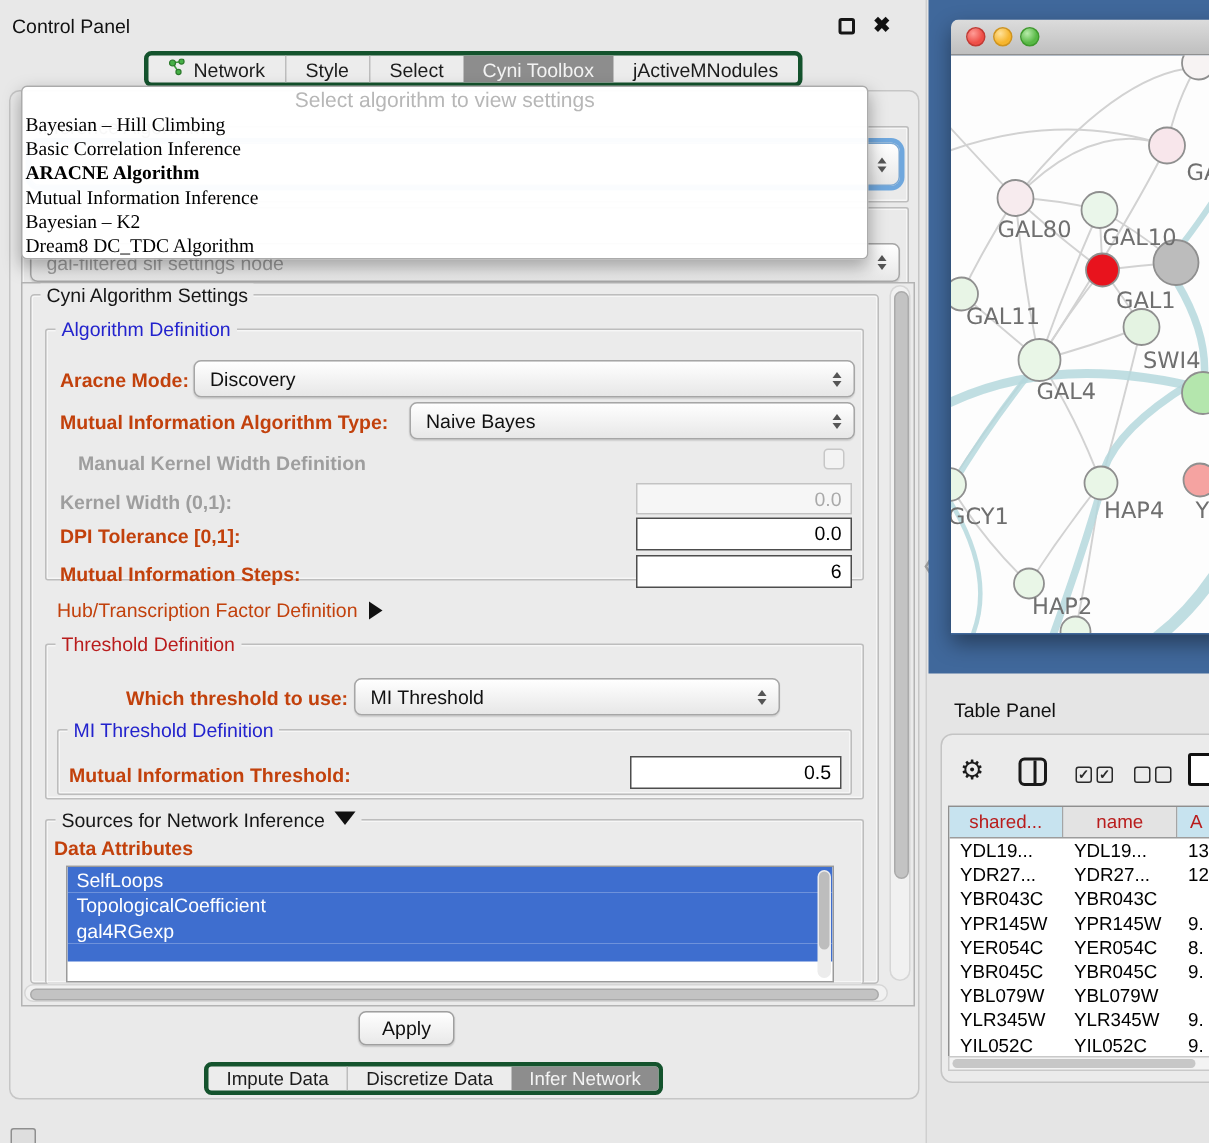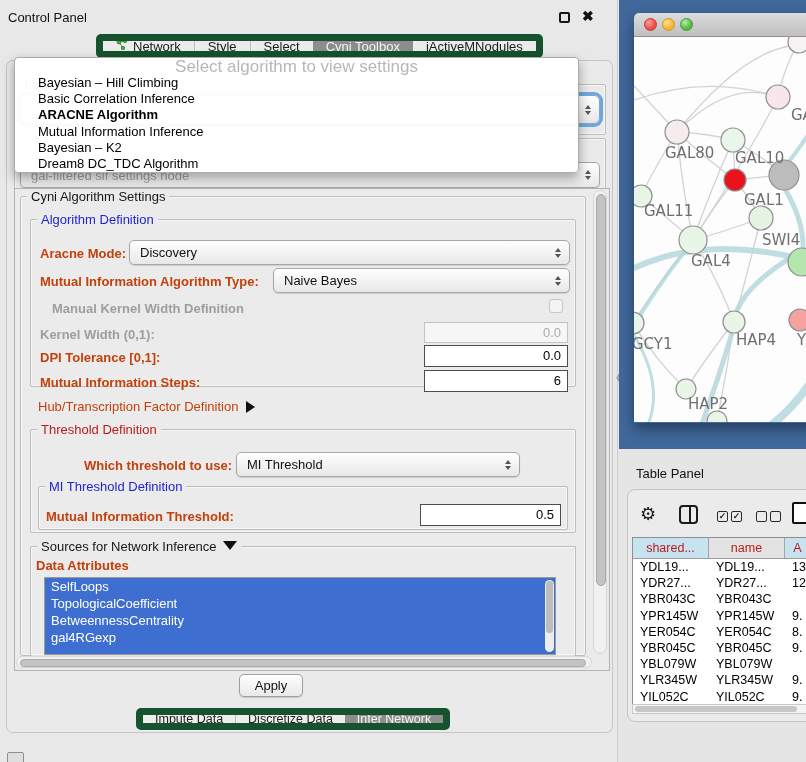--- a/index.html
+++ b/index.html
@@ -7,21 +7,21 @@
   body { font-family:"Liberation Sans", sans-serif; }
   #screen { position:relative; width:806px; height:762px; background:#e5e5e5; overflow:hidden; }
   .abs { position:absolute; }
 
   
   .cp { position:absolute; left:0; top:0; width:618px; height:762px; background:#e8e8e8; border-right:1px solid #cfcfcf; }
   .cp-title { position:absolute; left:8px; top:10px; font-size:13px; color:#111; }
   .float-btn { position:absolute; left:559px; top:12px; width:11px; height:11px; border:2px solid #161616; border-radius:2px; }
   .close-btn { position:absolute; left:582px; top:8px; font-size:14px; font-weight:bold; color:#111; }
 
-  .tabbar { position:absolute; display:inline-flex; border:7px solid #14532d; border-radius:5px; overflow:hidden; background:#ececec; height:24px; }
+  .tabbar { position:absolute; display:inline-flex; border:3px solid #14532d; border-radius:5px; overflow:hidden; background:#ececec; height:24px; }
   .tab { display:flex; align-items:center; gap:5px; padding:0 13px; font-size:13px; color:#1c1c1c; border-left:1px solid #bdbdbd; white-space:nowrap; }
   .tab:first-child { border-left:none; }
   .tab.selected { background:#8d8d8d; color:#f3f3f3; border-left:none; }
   .tab.selected + .tab { border-left:none; }
   #top-tabs { left:96px; top:34px; }
   #bottom-tabs { left:136px; top:708px; height:22px; }
   #bottom-tabs .tab { font-size:12.5px; padding:0 12px; }
 
   .outer-panel { position:absolute; left:6px; top:60px; width:607px; height:673px; background:#eaeaea; border:1px solid #c6c6c6; border-radius:7px; }
 
@@ -47,22 +47,22 @@
   .field.dis { background:#f6f6f6; border:1px solid #c3c3c3; color:#a9a9a9; }
 
   .checkbox { position:absolute; width:14px; height:14px; border:1px solid #c7c7c7; border-radius:3px; background:#f3f3f3; }
 
   
   .vtrack { position:absolute; background:#f1f1f1; border:1px solid #d6d6d6; border-radius:7px; }
   .vthumb { position:absolute; background:#c3c3c3; border:1px solid #aaa; border-radius:6px; }
 
   
   .popup { position:absolute; left:14px; top:57px; width:565px; height:116px; background:rgba(255,255,255,.97); border:1px solid #ababab; border-radius:4px; box-shadow:0 5px 12px rgba(0,0,0,.35); z-index:30; }
-  .popup-placeholder { height:17px; text-align:center; color:#b7b7b7; font-size:17px; line-height:17px; }
-  .popup-item { height:16.2px; line-height:16.2px; font-size:13px; color:#000; padding-left:23px; white-space:nowrap; }
+  .popup-placeholder { height:17px; text-align:center; color:#b7b7b7; font-size:14px; line-height:17px; }
+  .popup-item { height:16.2px; line-height:16.2px; font-size:13px; color:#000; padding-left:2px; white-space:nowrap;font-family:Liberation Serif, serif; }
   .popup-item.hl { font-weight:bold; }
 
   
   .attrlist { position:absolute; left:44px; top:577px; width:512px; height:78px; background:#fff; border:1px solid #9a9a9a; overflow:hidden; }
   .attr-item { height:17px; line-height:17px; font-size:13px; color:#fff; background:#3e6ecf; padding-left:6px; }
   .attr-partial { height:12px; background:#3e6ecf; }
   .attr-scroll { position:absolute; right:1px; top:2px; width:9px; height:72px; background:#ececec; border-radius:5px; }
   .attr-scroll i { position:absolute; left:1px; top:1px; width:7px; height:52px; background:#bdbdbd; border-radius:4px; }
 
   .btn { position:absolute; display:flex; align-items:center; justify-content:center; background:linear-gradient(#ffffff,#e9e9e9); border:1px solid #9f9f9f; border-radius:5px; font-size:13px; color:#111; box-shadow:0 1px 1px rgba(0,0,0,.15); }
@@ -224,21 +224,20 @@
     <div class="field" style="left:420px; top:504px; width:141px; height:22px;">0.5</div>
 
     <div class="gbox" style="left:30px; top:546px; width:546px; height:110px; border-bottom:none;">
       <span class="gtitle" style="background:#ebebeb;"><span>Sources for Network Inference</span><span class="down-arrow"></span></span>
     </div>
     <span class="lbl b" style="left:36px; top:558px;">Data Attributes</span>
     <div class="attrlist">
       <div id="attr-items">
           <div class="attr-item">SelfLoops</div>
           <div class="attr-item">TopologicalCoefficient</div>
-          <div class="attr-item">BetweennessCentrality</div>
           <div class="attr-item">gal4RGexp</div>
         </div>
       <div class="attr-partial"></div>
       <div class="attr-scroll">
           <i></i>
         </div>
     </div>
 
     <div class="btn" style="left:239px; top:674px; width:64px; height:23px;">Apply</div>
     <div class="tabbar" id="bottom-tabs">

